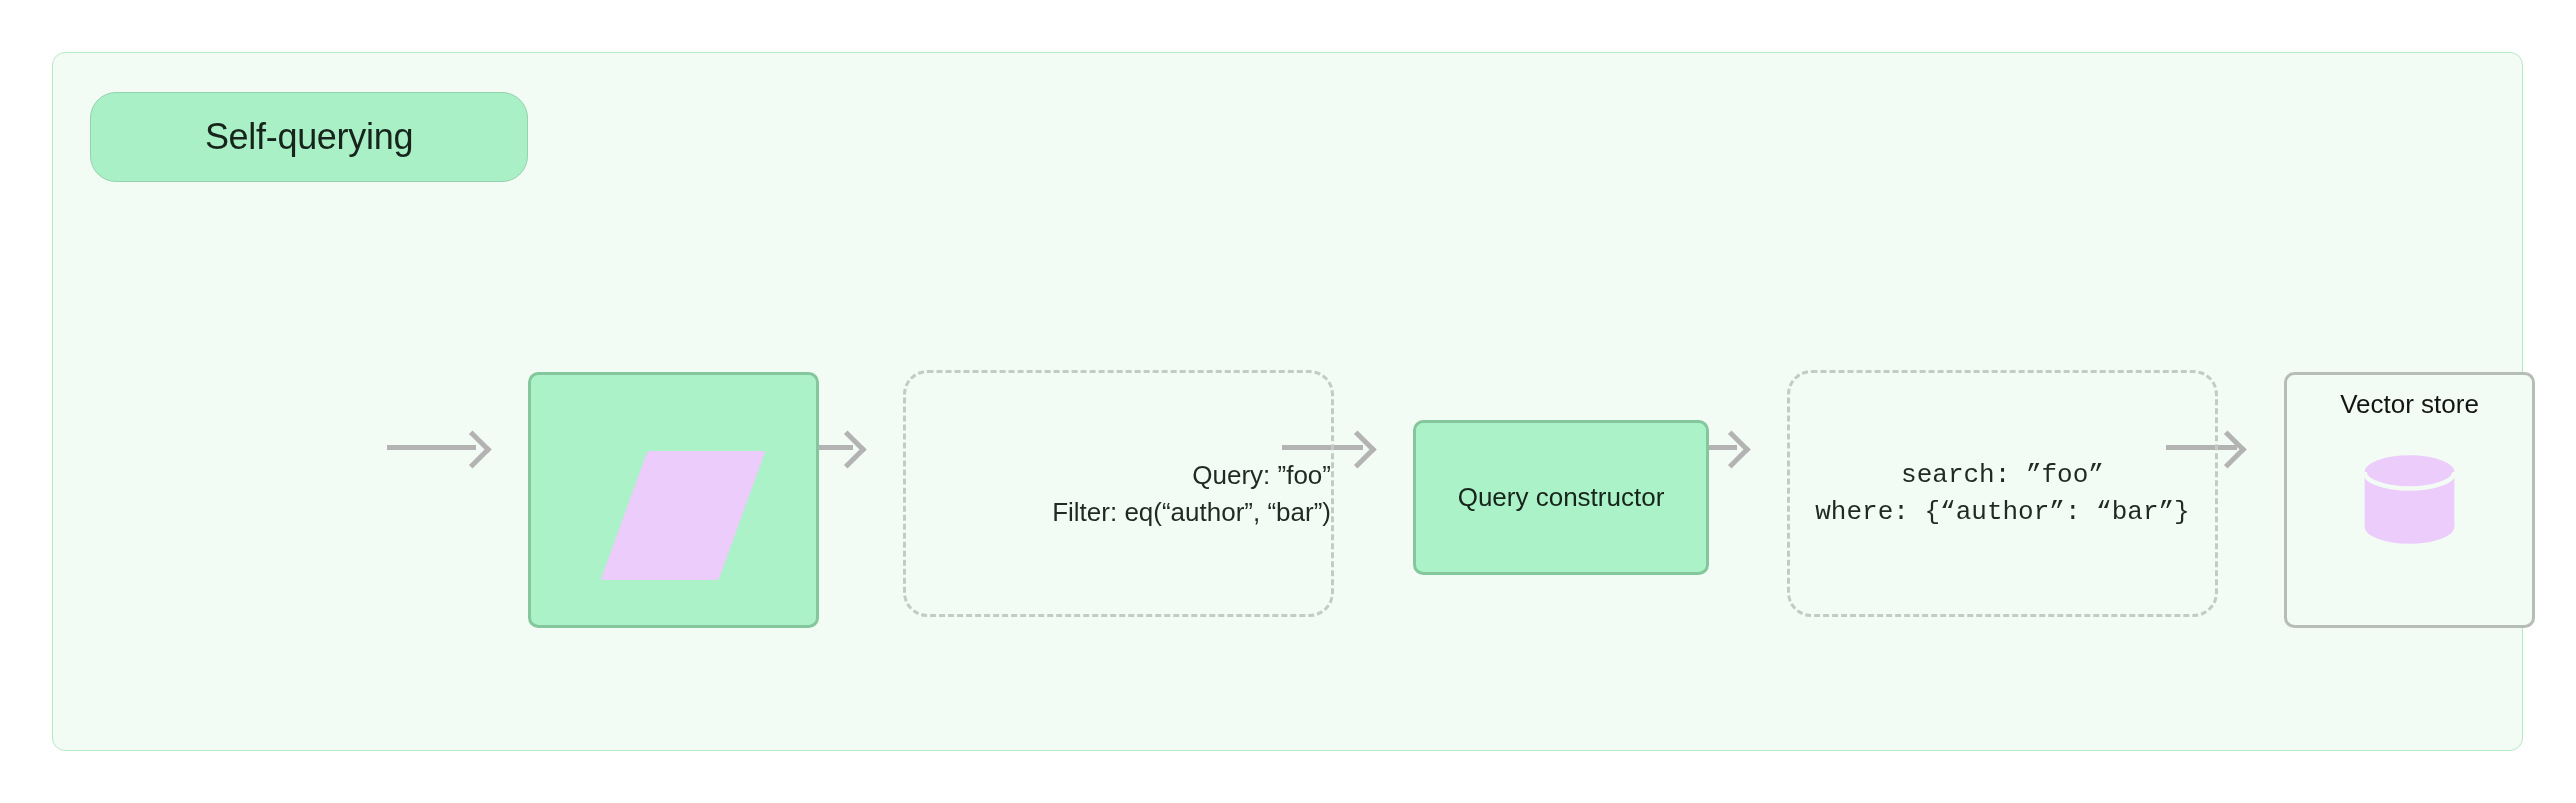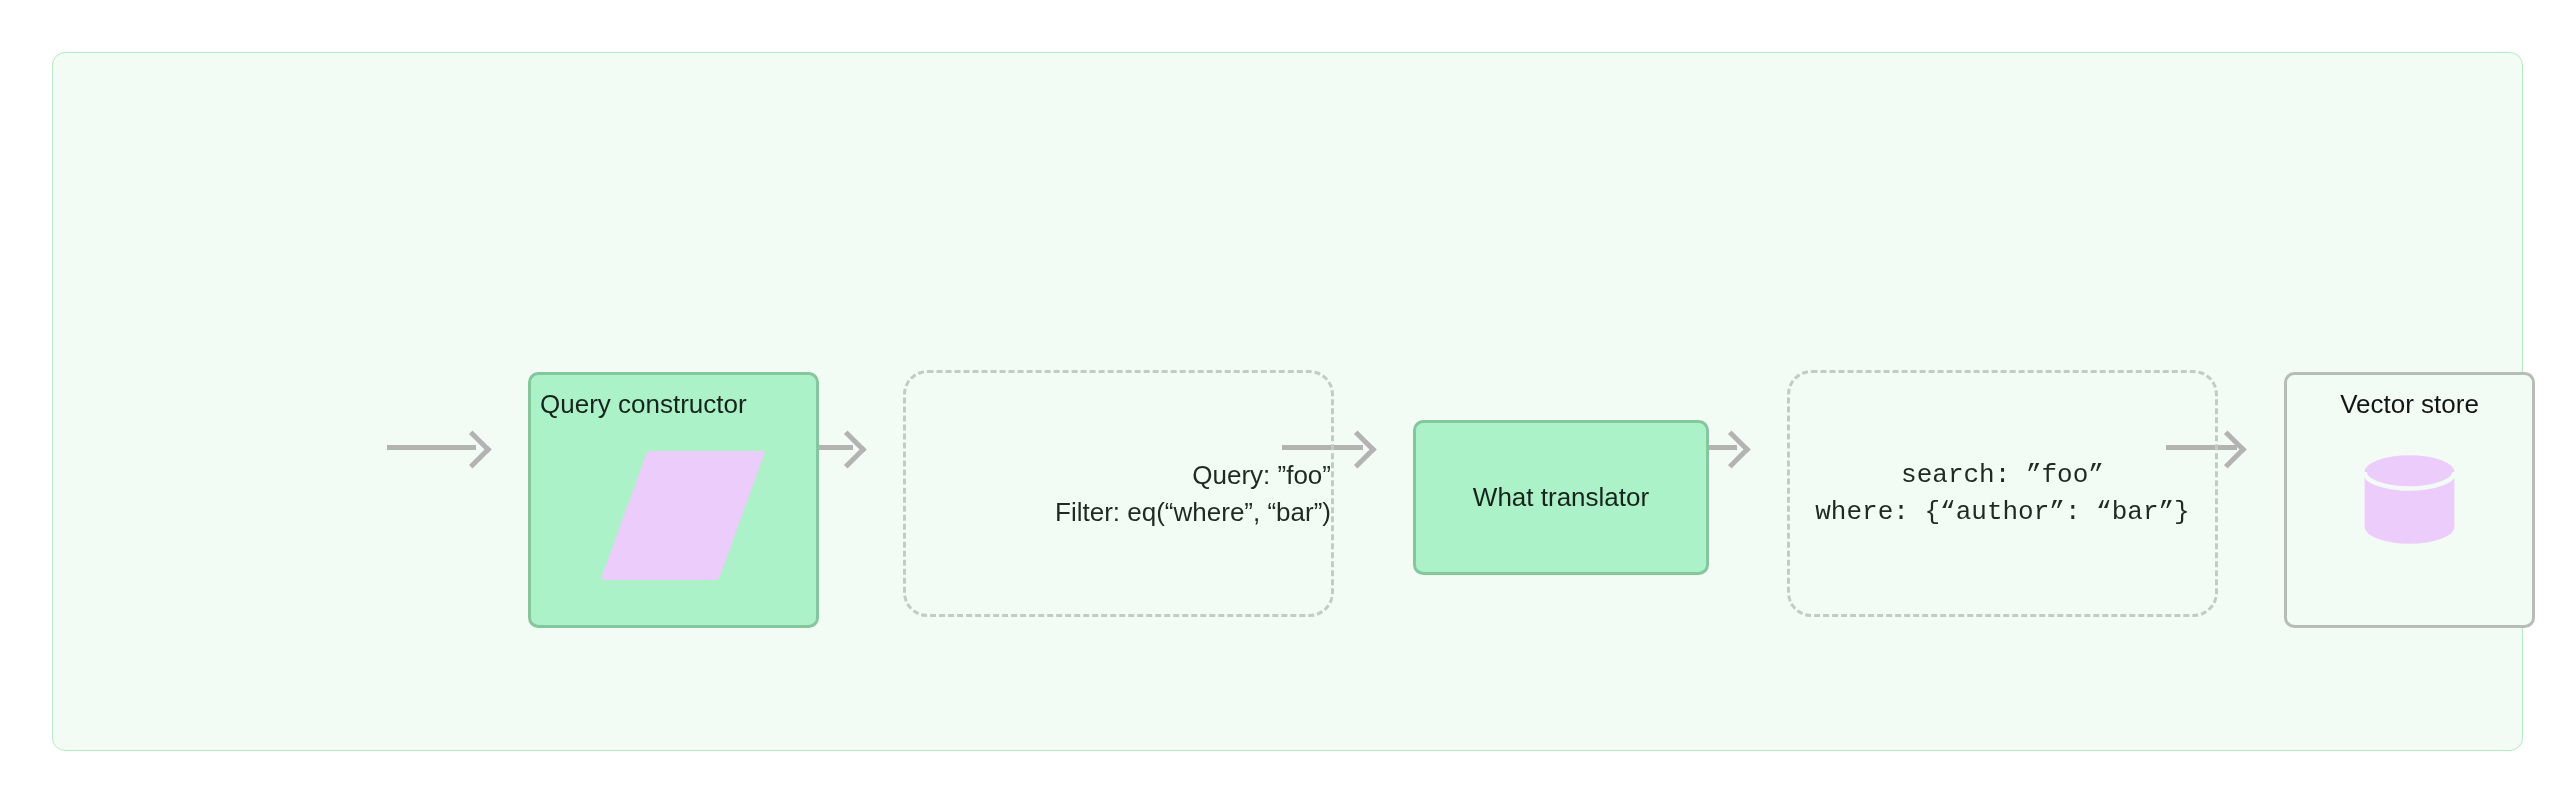--- a/index.html
+++ b/index.html
@@ -152,49 +152,49 @@
   #node-search     { left: 1734px; top: 317px; width: 431px;  height: 247px; font-family: Liberation Mono, monospace; }
   #node-vectorstore{ left: 2231px; top: 319px; width: 251px;  height: 256px; }
 </style>
 </head>
 <body>
 
 <div id="canvas">
 
   <div class="subgraph">
 
+    <div class="subgraph-title">Self-querying</div>
 
     <div class="edge" style="left:334px; top:392px; width:89px;"></div>
     <div class="arrowhead" style="left:406px; top:383px;"></div>
 
     <div class="edge" style="left:714px; top:392px; width:86px;"></div>
     <div class="arrowhead" style="left:781px; top:383px;"></div>
 
     <div class="edge" style="left:1229px; top:392px; width:81px;"></div>
     <div class="arrowhead" style="left:1291px; top:383px;"></div>
 
     <div class="edge" style="left:1604px; top:392px; width:80px;"></div>
     <div class="arrowhead" style="left:1665px; top:383px;"></div>
 
     <div class="edge" style="left:2113px; top:392px; width:71px;"></div>
     <div class="arrowhead" style="left:2161px; top:383px;"></div>
 
 
     <div class="node node-green has-graphic" id="node-constructor">
-      <span class="node-toplabel">Query constructor</span>
       <span class="parallelogram"></span>
     </div>
 
     <div class="node node-dashed" id="node-query">
       <span class="line">Query: ”foo”</span>
-      <span class="line">Filter: eq(“where”, “bar”)</span>
+      <span class="line">Filter: eq(“author”, “bar”)</span>
     </div>
 
     <div class="node node-green" id="node-translator">
-      <span>What translator</span>
+      <span>Query constructor</span>
     </div>
 
     <div class="node node-dashed" id="node-search">
       <span class="line">search: ”foo”</span>
       <span class="line">where: {“author”: “bar”}</span>
     </div>
 
     <div class="node node-plain" id="node-vectorstore">
       <span class="node-toplabel">Vector store</span>
       <span class="cylinder">

